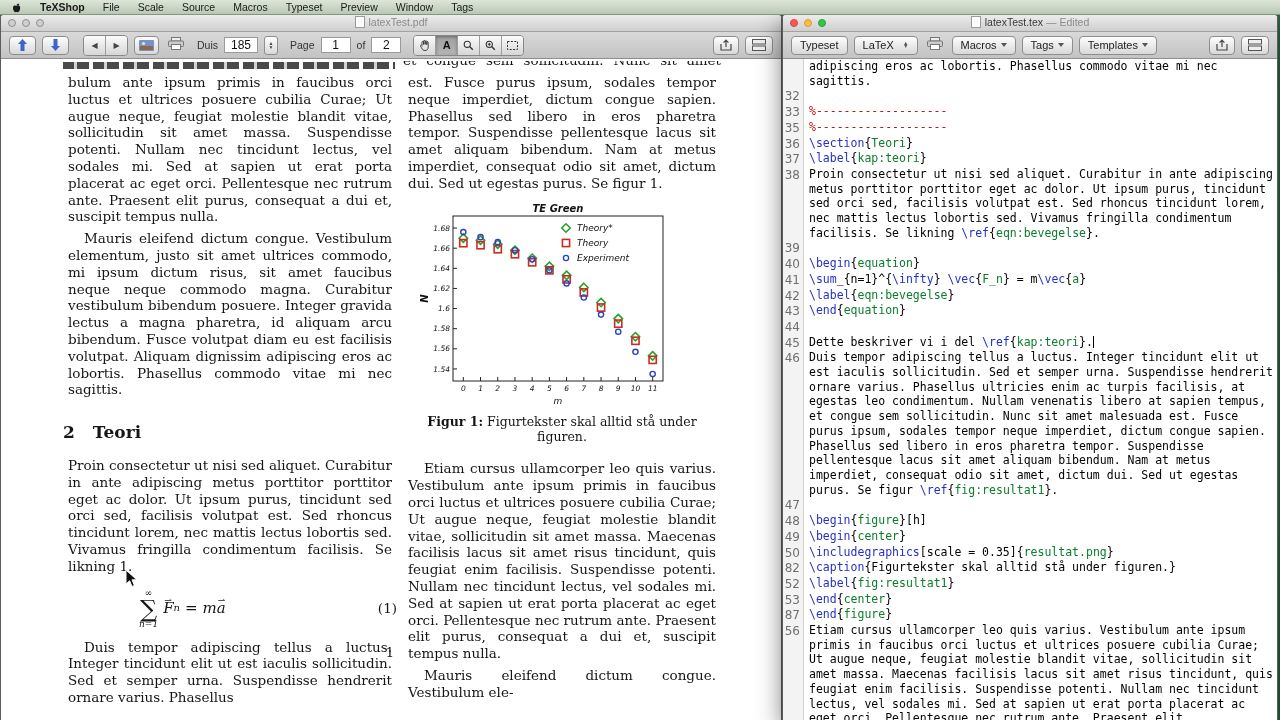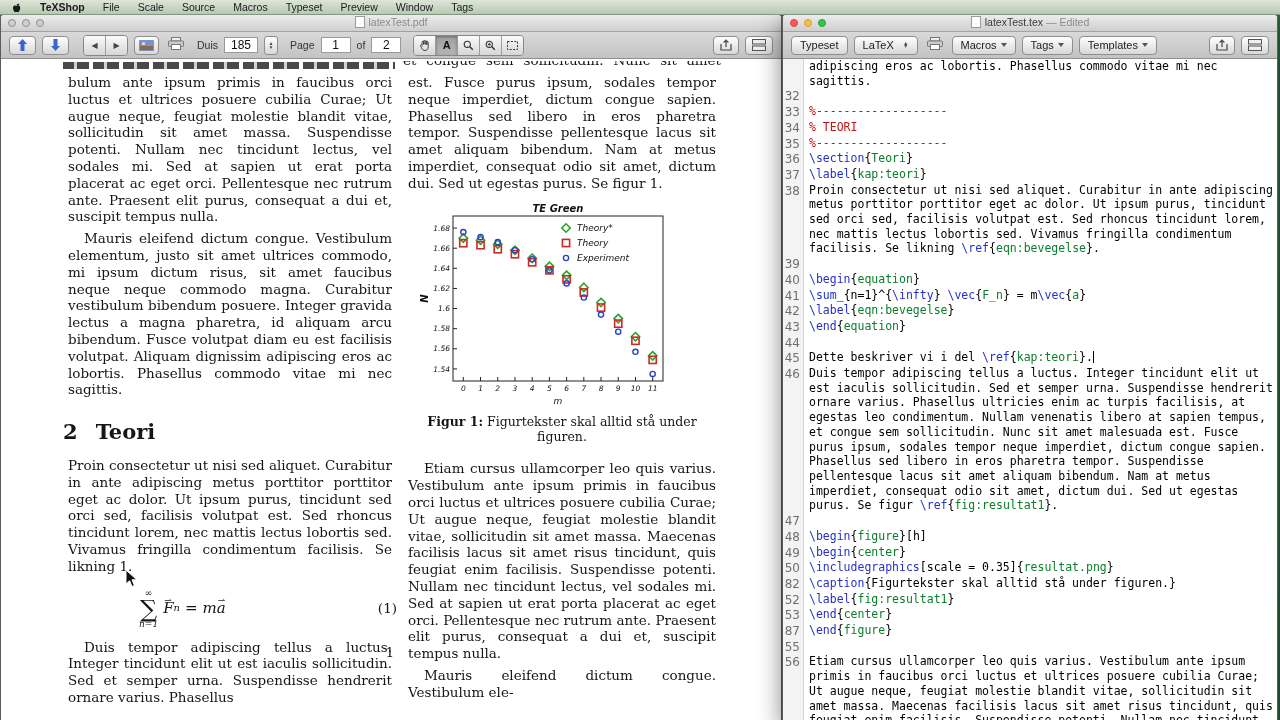--- a/index.html
+++ b/index.html
@@ -62,21 +62,21 @@
   .pdf-cols{display:flex;padding-left:62px;padding-top:2px;}
   .pcol{text-align:justify;font-size:13.5px;line-height:16.8px;}
   .pcol.c1{width:334px;margin-right:6px;}
   .pcol.c2{width:318px;}
   .pcol p{margin:5px;}
   .pcol p.ind{text-indent:16px;}
   .clip-line{height:8px;overflow:hidden;position:relative;margin-bottom:2px;}
   .clip-line span{display:block;margin-top:-9px;font-weight:500;}
   .smudge{height:7px;margin:1px 2px 3px 0;opacity:.8;
     background:repeating-linear-gradient(90deg,#1c1c1c 0 11px,rgba(28,28,28,.25) 11px 14px,#1c1c1c 14px 26px,rgba(255,255,255,0) 26px 30px);}
-  .sec-heading{font-weight:bold;font-size:21px;margin:26px 0 16px 0;text-align:left;}
+  .sec-heading{font-weight:bold;font-size:17px;margin:26px 0 16px 0;text-align:left;}
   .sec-heading .num{margin-right:18px;}
   .equation{display:flex;align-items:center;margin:14px 0 10px 0;}
   .eq-mid{margin:0 auto;display:flex;align-items:center;font-size:15px;}
   .sum-stack{display:inline-flex;flex-direction:column;align-items:center;line-height:1;margin-right:5px;}
   .sum-stack .lim{font-size:9px;font-style:italic;}
   .sum-stack .sigma{font-size:24px;line-height:22px;}
   .vec{position:relative;display:inline-block;font-style:italic;}
   .vec .arr{position:absolute;left:1px;top:-8px;font-size:9px;font-style:normal;}
   .eq-mid sub{font-size:10px;font-style:italic;}
   .eq-num{font-size:13.5px;margin-left:auto;}
@@ -401,24 +401,20 @@
         </div>
         <div class="code-row">
           <div class="gutter">32</div>
           <div class="code"></div>
         </div>
         <div class="code-row">
           <div class="gutter">33</div>
           <div class="code"><span class="tok-r">%-------------------</span></div>
         </div>
         <div class="code-row">
-          <div class="gutter">34</div>
-          <div class="code"><span class="tok-r">% TEORI</span></div>
-        </div>
-        <div class="code-row">
           <div class="gutter">35</div>
           <div class="code"><span class="tok-r">%-------------------</span></div>
         </div>
         <div class="code-row">
           <div class="gutter">36</div>
           <div class="code"><span class="tok-c">\section</span><span class="tok-t">{</span><span class="tok-g">Teori</span><span class="tok-t">}</span></div>
         </div>
         <div class="code-row">
           <div class="gutter">37</div>
           <div class="code"><span class="tok-c">\label</span><span class="tok-t">{</span><span class="tok-g">kap:teori</span><span class="tok-t">}</span></div>
@@ -485,23 +481,19 @@
         </div>
         <div class="code-row">
           <div class="gutter">53</div>
           <div class="code"><span class="tok-c">\end</span><span class="tok-t">{</span><span class="tok-g">center</span><span class="tok-t">}</span></div>
         </div>
         <div class="code-row">
           <div class="gutter">87</div>
           <div class="code"><span class="tok-c">\end</span><span class="tok-t">{</span><span class="tok-g">figure</span><span class="tok-t">}</span></div>
         </div>
         <div class="code-row">
-          <div class="gutter">55</div>
-          <div class="code"></div>
-        </div>
-        <div class="code-row">
           <div class="gutter">56</div>
           <div class="code"><span class="tok-t">Etiam cursus ullamcorper leo quis varius. Vestibulum ante ipsum primis in faucibus orci luctus et ultrices posuere cubilia Curae; Ut augue neque, feugiat molestie blandit vitae, sollicitudin sit amet massa. Maecenas facilisis lacus sit amet risus tincidunt, quis feugiat enim facilisis. Suspendisse potenti. Nullam nec tincidunt lectus, vel sodales mi. Sed at sapien ut erat porta placerat ac eget orci. Pellentesque nec rutrum ante. Praesent elit</span></div>
         </div>
       </div>
   </div>
 
 </div>
 
 </body></html>

